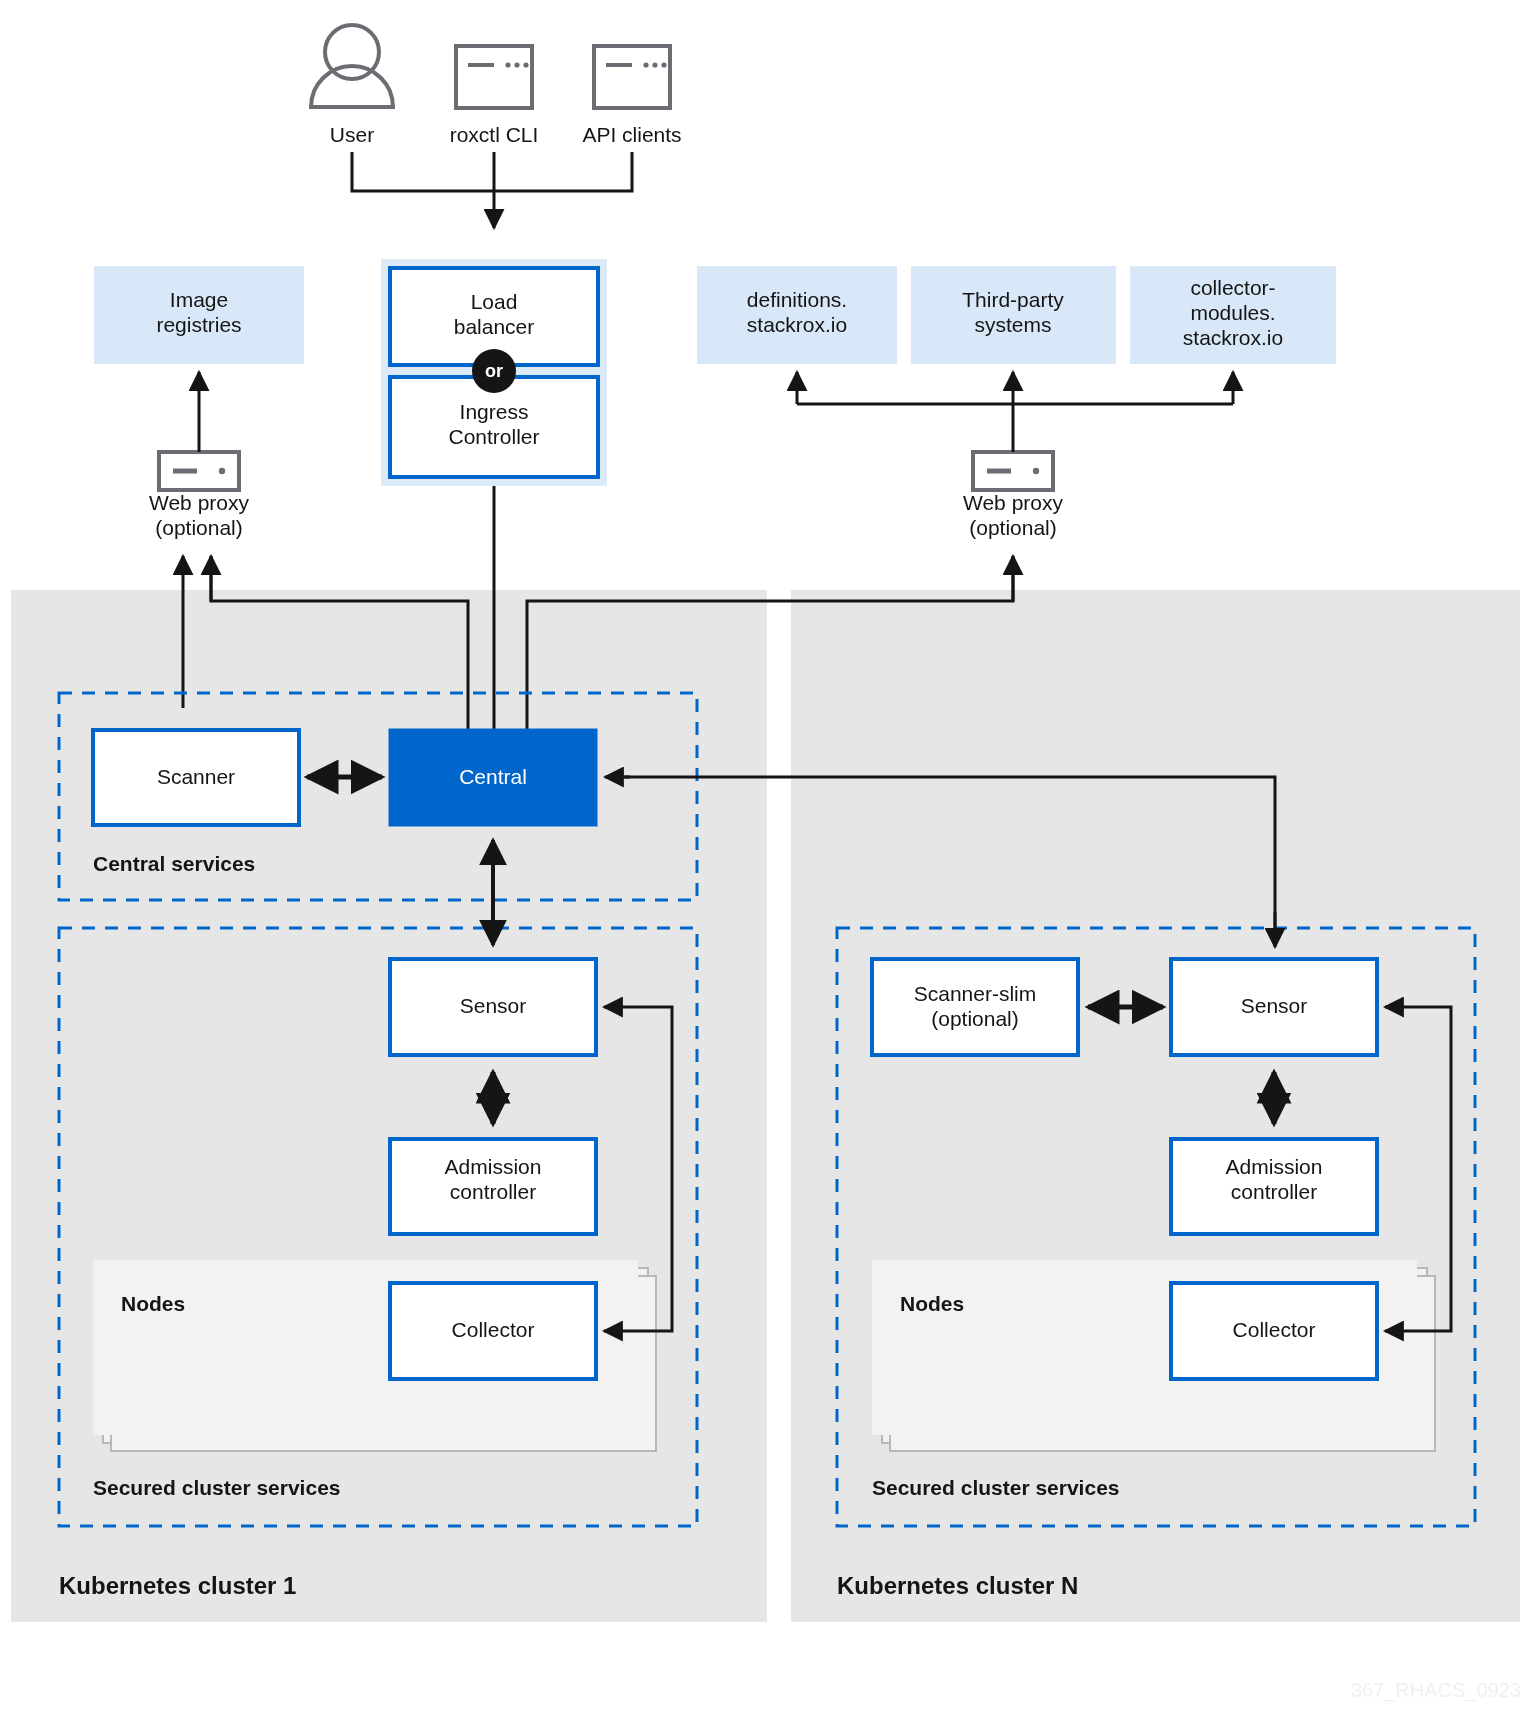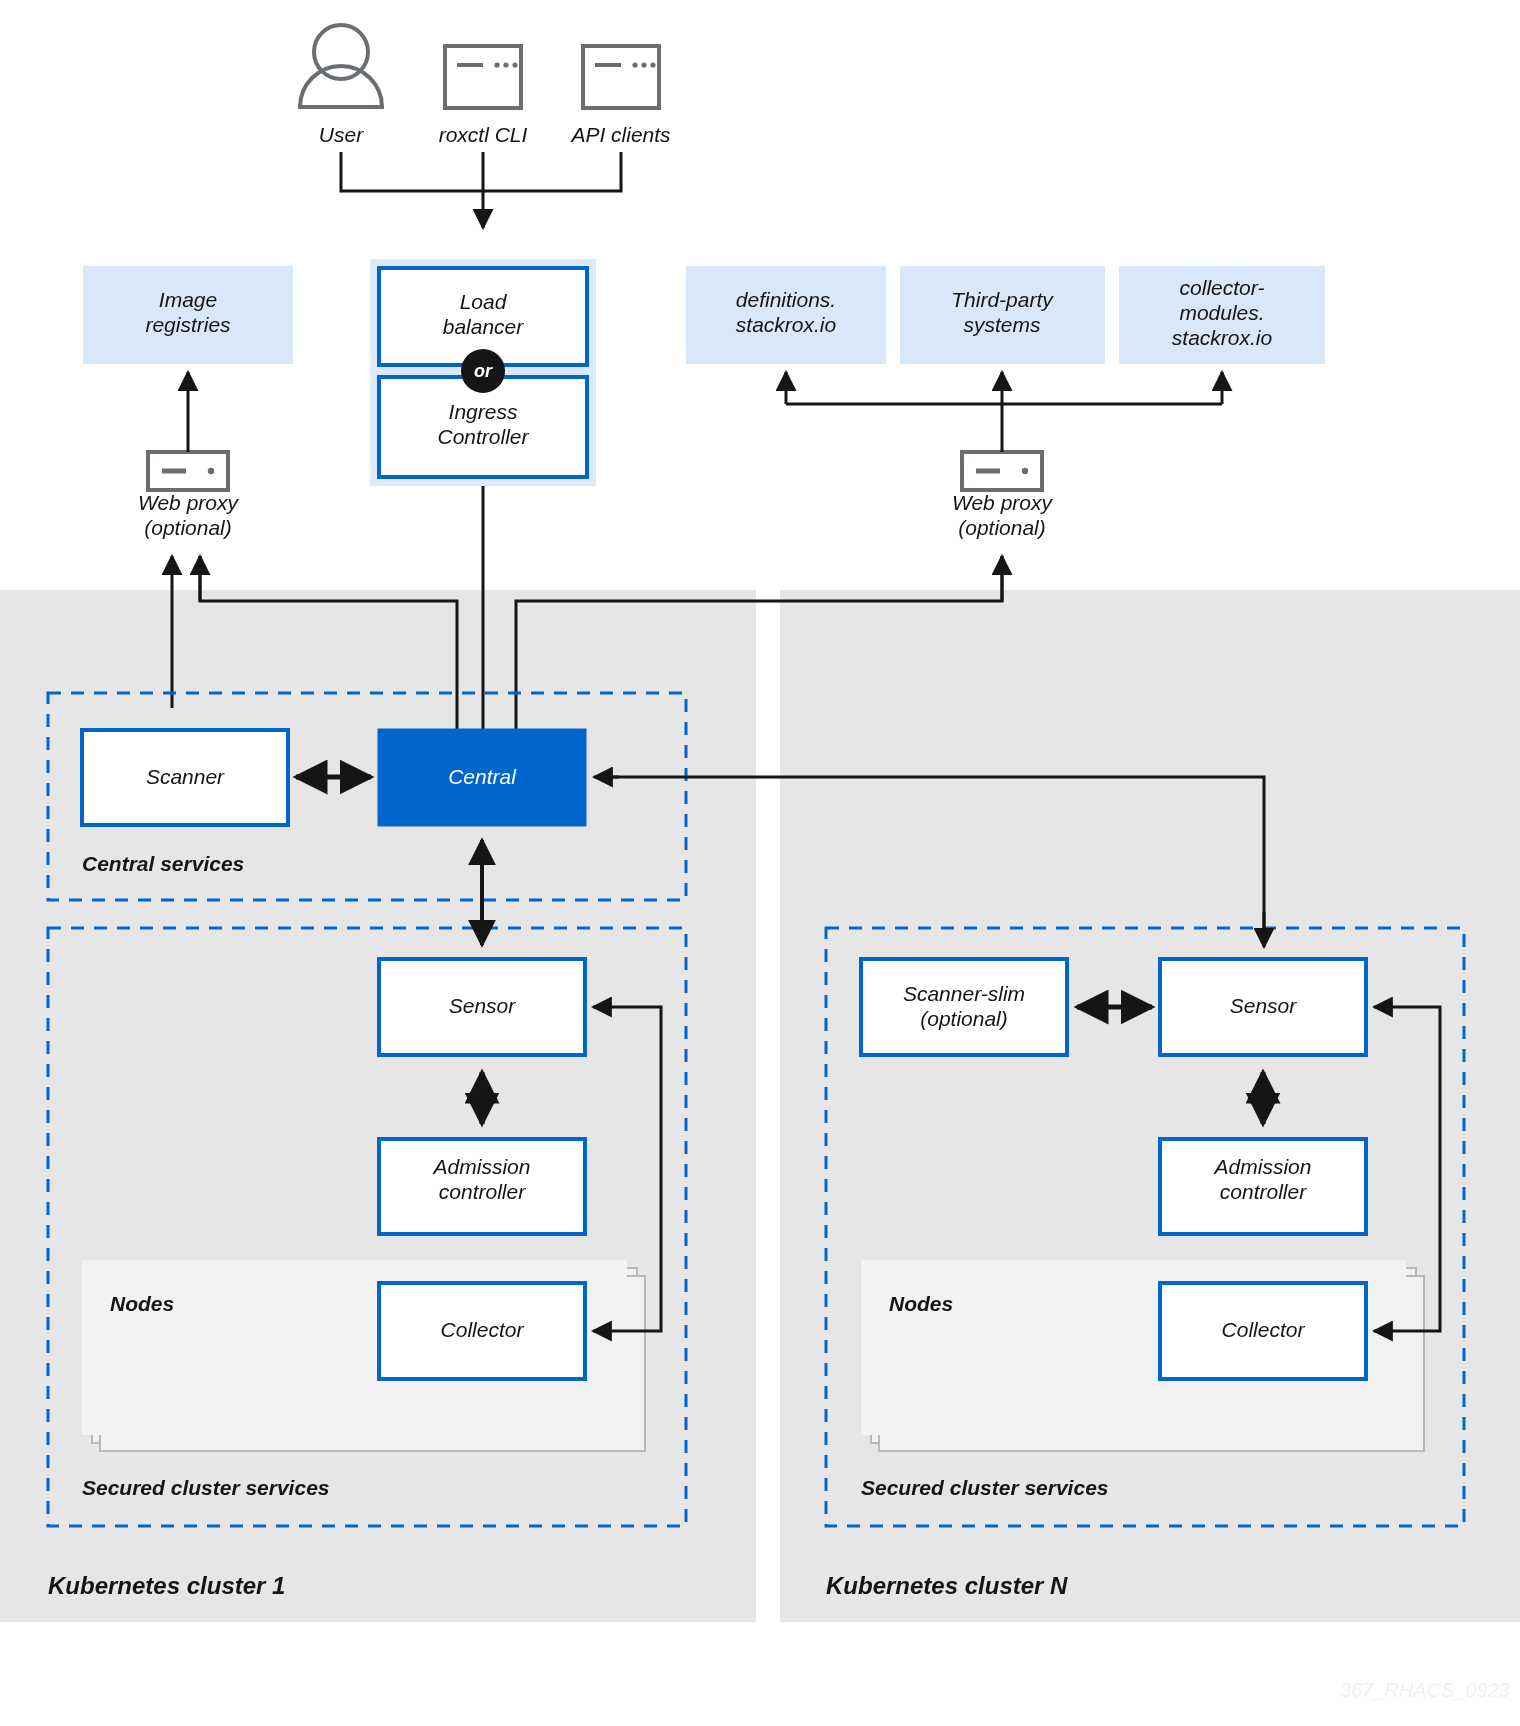--- a/index.html
+++ b/index.html
@@ -1,21 +1,21 @@
 <!DOCTYPE html>
 <html><head>
 <meta charset="utf-8">
 <style>
   html,body{margin:0;padding:0;background:#ffffff;}
   body{
     width:1520px;height:1726px;position:relative;overflow:hidden;
     font-family:"Liberation Sans","DejaVu Sans",sans-serif;
     -webkit-font-smoothing:antialiased;
   }
-  #stage{position:absolute;left:0;top:0;width:1350px;height:1726px;font-style:italic;}
+  #stage{position:absolute;left:11px;top:0;width:1350px;height:1726px;}
   svg{position:absolute;left:0;top:0;width:1520px;height:1726px;display:block;}
   .node-text{font-size:21px;fill:#151515;}
   .node-text-white{font-size:21px;fill:#ffffff;}
   .icon-label{font-size:21px;fill:#151515;}
   .zone-label{font-size:21px;font-weight:bold;fill:#151515;}
   .or-label{font-size:18px;font-weight:bold;fill:#ffffff;}
   .watermark{font-size:20px;fill:#f0f0f0;}
   text{dominant-baseline:middle;}
 </style>
 </head>

